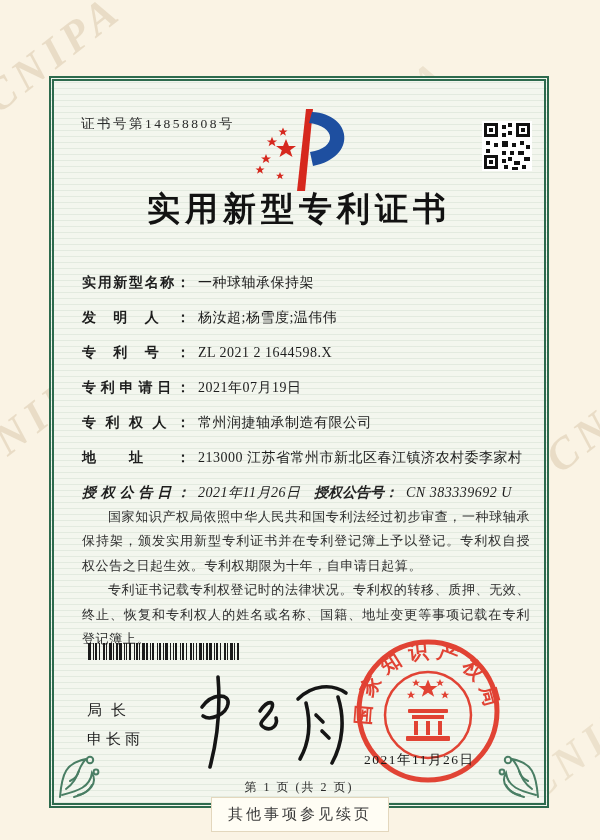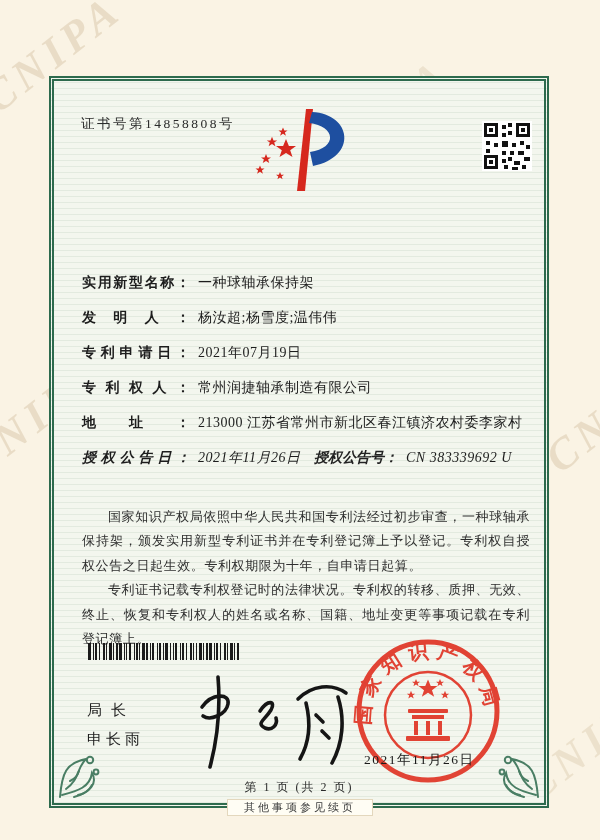--- a/index.html
+++ b/index.html
@@ -79,22 +79,22 @@
   }
 
   .page-info {
     position:absolute; left:0; right:0; top:698px; text-align:center;
     font-size:12px; letter-spacing:2px; color:#2a2a2a;
   }
   .note {
     position:absolute; left:0; right:0; top:797px; text-align:center;
   }
   .note span{
-    display:inline-block; font-size:11px; letter-spacing:3px; color:#3a3a3a;
-    background:#fffdf4; border:1px solid #e3d7bd; padding:0 16px;
+    display:inline-block; font-size:15px; letter-spacing:3px; color:#3a3a3a;
+    background:#fffdf4; border:1px solid #e3d7bd; padding:7px 16px;
   }
 </style>
 </head>
 <body>
 
 <div class="wm wm1">CNIPA</div>
 <div class="wm wm2">CNIPA</div>
 <div class="wm wm3">CNIPA</div>
 <div class="wm wm4">CNIPA</div>
 <div class="wm wm5">CNIPA</div>
@@ -173,27 +173,31 @@
         <rect x="37" y="5" width="8" height="8"></rect>
         <rect x="5" y="37" width="8" height="8"></rect>
     </g>
     <g fill="#111">
       <rect x="7" y="7" width="4" height="4"></rect>
         <rect x="39" y="7" width="4" height="4"></rect>
         <rect x="7" y="39" width="4" height="4"></rect>
     </g>
   </svg>
 
+  <div class="title">实用新型专利证书</div>
 
   <div class="fields">
     <div class="row">
       <span class="lbl">实用新型名称：</span><span class="val">一种球轴承保持架</span>
     </div>
     <div class="row">
       <span class="lbl">发明人：</span><span class="val">杨汝超;杨雪度;温伟伟</span>
+    </div>
+    <div class="row">
+      <span class="lbl">专利号：</span><span class="val">ZL 2021 2 1644598.X</span>
     </div>
     <div class="row">
       <span class="lbl">专利申请日：</span><span class="val">2021年07月19日</span>
     </div>
     <div class="row">
       <span class="lbl">专利权人：</span><span class="val">常州润捷轴承制造有限公司</span>
     </div>
     <div class="row">
       <span class="lbl">地址：</span><span class="val">213000 江苏省常州市新北区春江镇济农村委李家村</span>
     </div>

